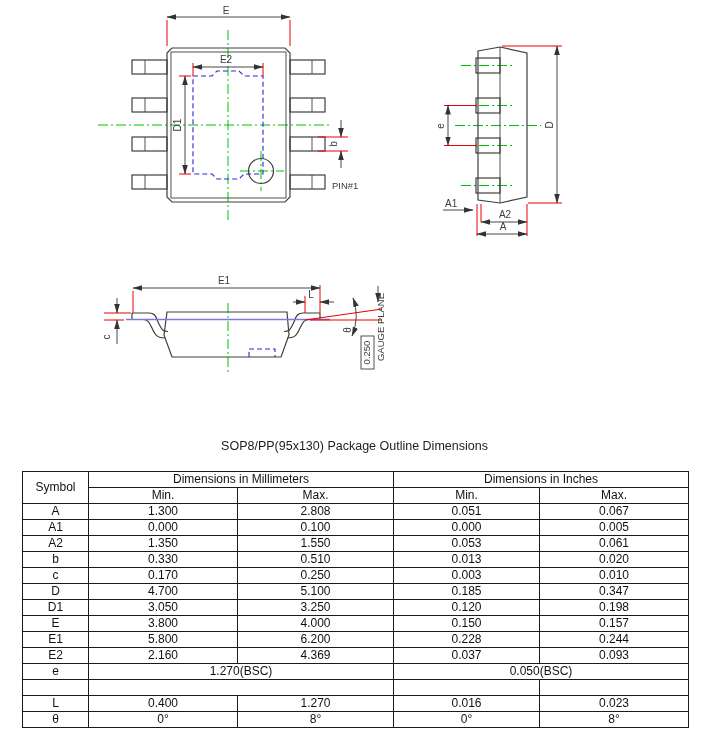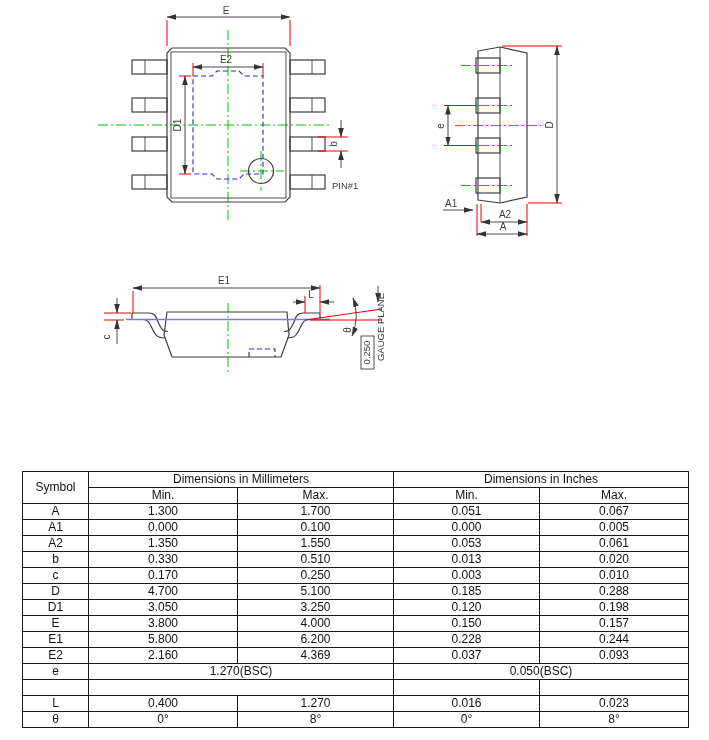--- a/index.html
+++ b/index.html
@@ -163,20 +163,21 @@
       </g>
       <g>
         <path class="dim" d="M378,286 V302" marker-end="url(#ar)"></path>
         <rect class="thin" x="361" y="336" width="13" height="33"></rect>
         <text class="lbls" transform="translate(370,352.5) rotate(-90)" text-anchor="middle">0.250</text>
         <text class="lbls" transform="translate(384,327) rotate(-90)" text-anchor="middle">GAUGE PLANE</text>
       </g>
     </g>
   </svg>
 
+  <div id="title">SOP8/PP(95x130) Package Outline Dimensions</div>
 
   <table id="dim-table">
     <colgroup>
       <col style="width:66px">
         <col style="width:149px">
         <col style="width:156px">
       <col style="width:146px">
         <col style="width:149px">
     </colgroup>
     <tbody>
@@ -187,21 +188,21 @@
       </tr>
       <tr>
         <td>Min.</td>
         <td>Max.</td>
         <td>Min.</td>
         <td>Max.</td>
       </tr>
       <tr>
         <td>A</td>
         <td>1.300</td>
-        <td>1.700</td>
+        <td>2.808</td>
         <td>0.051</td>
         <td>0.067</td>
       </tr>
       <tr>
         <td>A1</td>
         <td>0.000</td>
         <td>0.100</td>
         <td>0.000</td>
         <td>0.005</td>
       </tr>
@@ -224,21 +225,21 @@
         <td>0.170</td>
         <td>0.250</td>
         <td>0.003</td>
         <td>0.010</td>
       </tr>
       <tr>
         <td>D</td>
         <td>4.700</td>
         <td>5.100</td>
         <td>0.185</td>
-        <td>0.288</td>
+        <td>0.347</td>
       </tr>
       <tr>
         <td>D1</td>
         <td>3.050</td>
         <td>3.250</td>
         <td>0.120</td>
         <td>0.198</td>
       </tr>
       <tr>
         <td>E</td>

